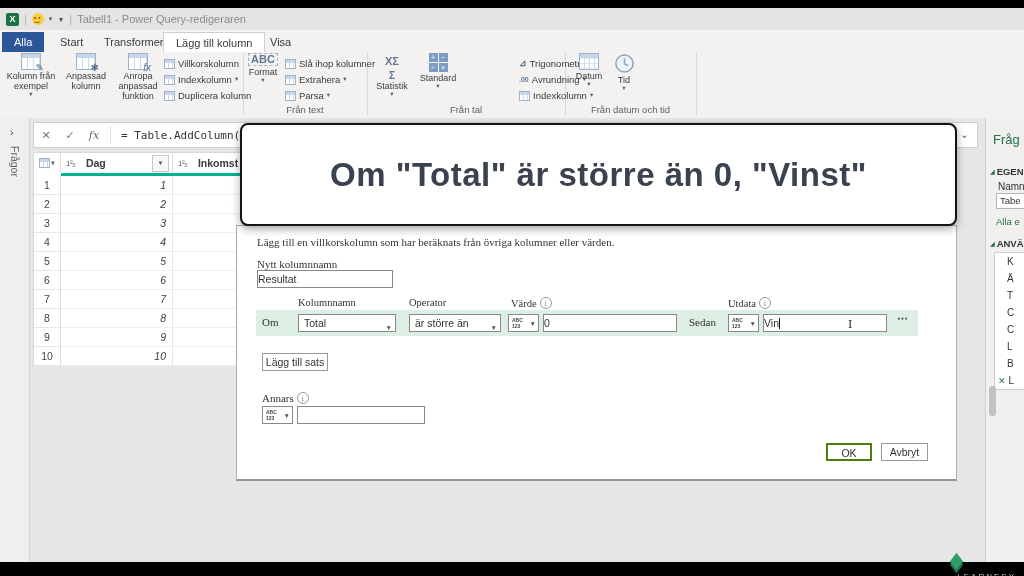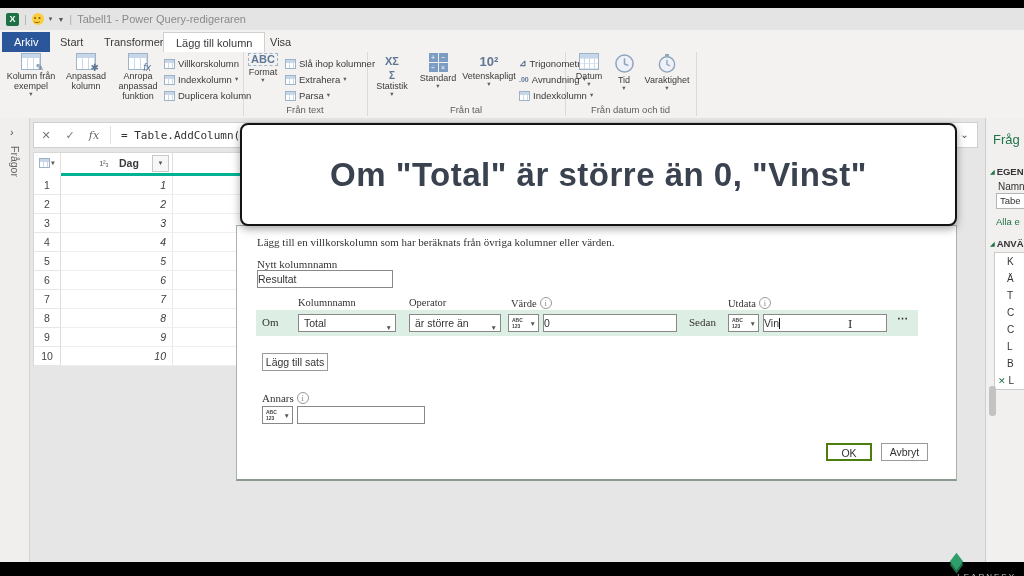--- a/index.html
+++ b/index.html
@@ -45,21 +45,21 @@
   
   .fbar{left:33px;top:122px;width:945px;height:26px;background:#fff;border:1px solid #cfcfcf;box-sizing:border-box;display:flex;align-items:center;}
   .fbtn{width:24px;text-align:center;color:#777;font-size:11px;}
   .fx{font-style:italic;font-family:"DejaVu Serif",serif;color:#666;}
   .ftext{font-family:"DejaVu Sans Mono",monospace;font-size:11px;color:#333;margin-left:10px;white-space:pre;}
   .fchev{position:absolute;right:1px;top:1px;width:23px;height:22px;border-left:1px solid #d8d8d8;text-align:center;line-height:22px;color:#555;font-size:10px;}
   
   .ptable{left:33px;top:152px;width:620px;height:214px;background:#fff;border:1px solid #d8d8d8;box-sizing:border-box;}
   .thead{position:absolute;left:0;top:0;width:100%;height:20px;display:flex;font-size:10.5px;font-weight:bold;color:#3b3a39;}
   .hcorner{width:27px;border-right:1px solid #e0e0e0;display:flex;align-items:center;justify-content:center;gap:1px;box-sizing:border-box;}
-  .hcell{display:flex;align-items:center;gap:11px;padding-left:5px;border-right:1px solid #e0e0e0;box-sizing:border-box;position:relative;justify-content:center;}
+  .hcell{display:flex;align-items:center;gap:11px;padding-left:5px;border-right:1px solid #e0e0e0;box-sizing:border-box;position:relative;}
   .tnum{font-weight:normal;font-size:8px;color:#555;letter-spacing:-.5px;}
   .fdrop{position:absolute;right:3px;top:2px;width:15px;height:15px;border:1px solid #c8c8c8;background:#f7f7f7;text-align:center;line-height:14px;font-size:6px;color:#555;}
   .tealbar{position:absolute;left:27px;top:20px;width:593px;height:3px;background:#00b294;}
   .trow{position:absolute;left:0;width:100%;height:19px;display:flex;font-size:10.5px;}
   .tn{width:27px;text-align:center;line-height:19px;color:#444;border-right:1px solid #dcdcdc;border-bottom:1px solid #e6e6e6;box-sizing:border-box;}
   .td{width:112px;text-align:right;line-height:19px;font-style:italic;color:#3b3a39;padding-right:6px;border-right:1px solid #e8e8e8;border-bottom:1px solid #efefef;box-sizing:border-box;}
   .ti{flex:1;border-bottom:1px solid #efefef;}
   
   .dlg{left:236px;top:225px;width:721px;height:256px;background:#fff;border:1px solid #a7b3a9;border-bottom:2px solid #8a9a8e;box-sizing:border-box;z-index:5;font-size:11px;color:#333;}
   .dlbl{position:absolute;font-size:11px;color:#333;font-family:Liberation Serif, serif;}
@@ -104,21 +104,21 @@
     <span class="xlico">X</span>
     <span class="tsep">|</span>
     <span class="smiley"></span>
     <span class="qcaret">▾</span>
     <span class="qcaret">▼</span>
     <span class="tsep">|</span>
     <span class="wtitle">Tabell1 - Power Query-redigeraren</span>
   </div>
 
   <div class="r tabrow">
-    <div class="ftab">Arkiv</div>
+    <div class="ftab">Alla</div>
     <div class="tab" style="left:48px">Start</div>
     <div class="tab" style="left:92px">Transformera</div>
     <div class="tab active" style="left:163px">Lägg till kolumn</div>
     <div class="tab" style="left:258px">Visa</div>
   </div>
 
   <div class="r ribbon">
 
     <div class="r rgroup" style="left:2px;width:241px">
       <div class="r btnL" style="left:2px;width:54px">
@@ -187,25 +187,20 @@
       <div class="r btnL" style="left:49px;width:44px">
         <span class="stdgrid">
             <span>+</span>
             <span>−</span>
             <span>÷</span>
             <span>×</span>
           </span>
         <span class="blabel">Standard</span>
         <span class="dcaret">▾</span>
       </div>
-      <div class="r btnL" style="left:95px;width:54px">
-        <span class="mathico" style="font-size:13px;margin-top:3px">10²</span>
-        <span class="blabel" style="margin-top:4px">Vetenskapligt</span>
-        <span class="dcaret">▾</span>
-      </div>
       <div class="r btnS" style="left:152px;top:4px">
         <span class="mathico" style="font-size:9px">⊿</span>
         <span>Trigonometri</span>
         <span class="dcaret">▾</span>
       </div>
       <div class="r btnS" style="left:152px;top:20px">
         <span class="mathico" style="font-size:7px">.00</span>
         <span>Avrundning</span>
         <span class="dcaret">▾</span>
       </div>
@@ -224,31 +219,20 @@
         <span class="dcaret">▾</span>
       </div>
       <div class="r btnL" style="left:44px;width:30px">
         <span class="clockico">
             <svg width="21" height="21" viewBox="0 0 22 22">
               <circle cx="11" cy="11" r="9" fill="#eef2f8" stroke="#8fa3bd" stroke-width="1.6"></circle>
               <path d="M11 5.5v6l4 1.6" stroke="#8fa3bd" stroke-width="1.6" fill="none"></path>
             </svg>
           </span>
         <span class="blabel">Tid</span>
-        <span class="dcaret">▾</span>
-      </div>
-      <div class="r btnL" style="left:78px;width:48px">
-        <span class="clockico">
-            <svg width="20" height="21" viewBox="0 0 20 22">
-              <rect x="8" y="1" width="4" height="2.5" fill="#8fa3bd"></rect>
-              <circle cx="10" cy="12" r="8" fill="#eef2f8" stroke="#8fa3bd" stroke-width="1.5"></circle>
-              <path d="M10 7v5l3.2 1.6" stroke="#8fa3bd" stroke-width="1.4" fill="none"></path>
-            </svg>
-          </span>
-        <span class="blabel">Varaktighet</span>
         <span class="dcaret">▾</span>
       </div>
       <div class="glabel">Från datum och tid</div>
     </div>
   </div>
 
   <div class="r workspace"></div>
 
   <div class="r qstrip">
     <div class="r" style="left:10px;top:8px;font-size:11px;color:#555">›</div>

